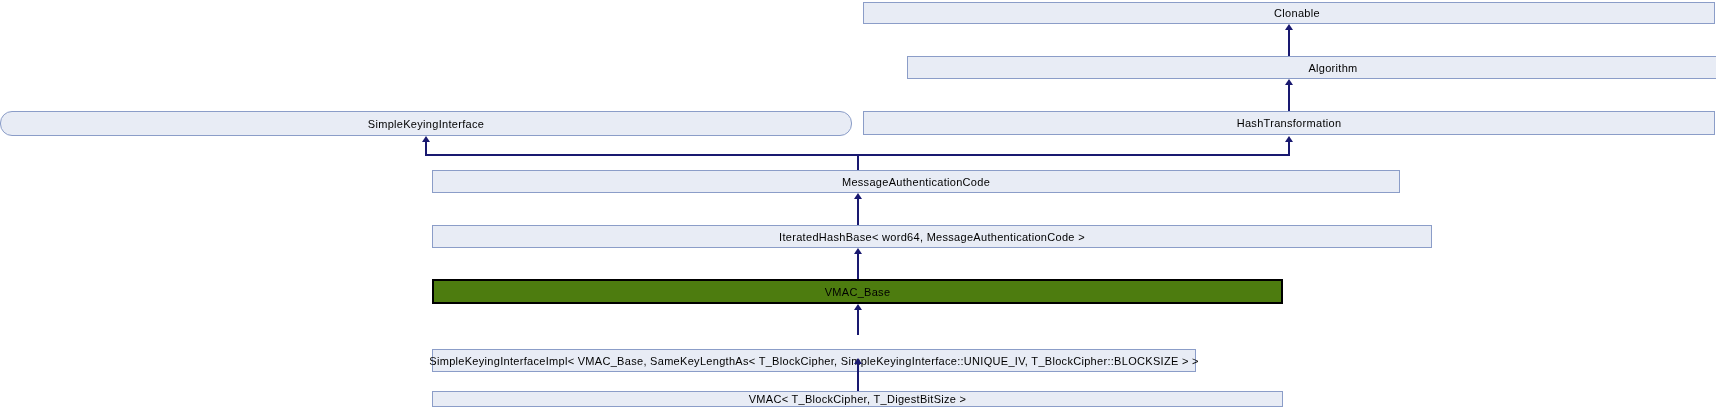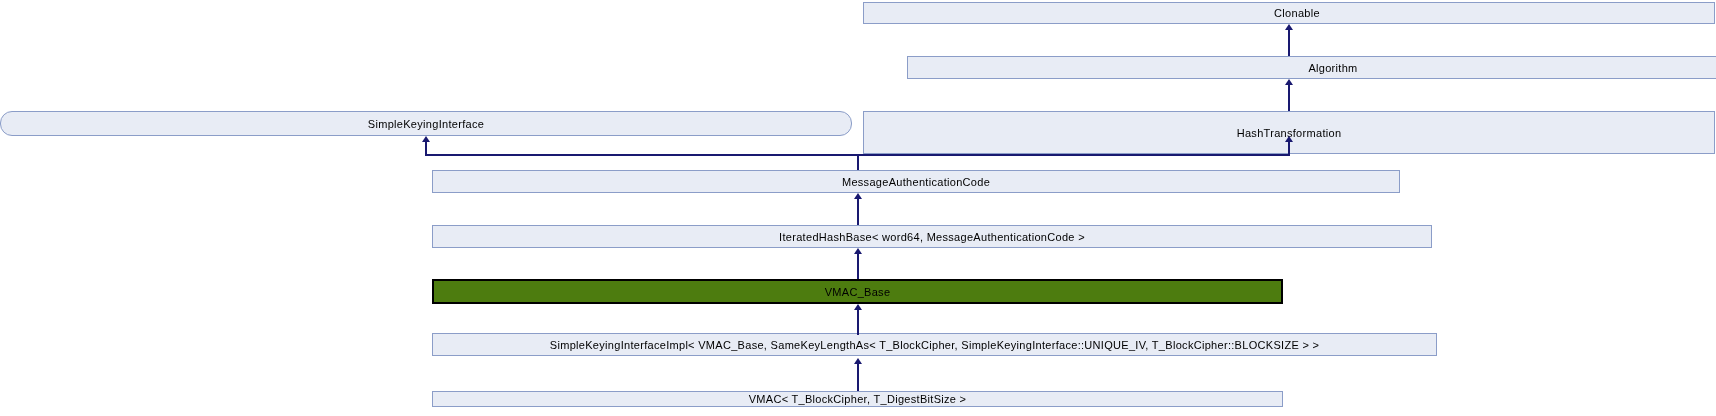--- a/index.html
+++ b/index.html
@@ -53,29 +53,29 @@
 <body>
 
 <div class="diagram">
 
   <div class="node" style="left:863px; top:2px;   width:852px; height:22px;padding-left:16px;">Clonable</div>
 
   <div class="node" style="left:863px; top:56px;  width:852px; height:23px;margin-left:44px;">Algorithm</div>
 
   <div class="node" style="left:0px;   top:111px; width:852px; height:25px;border-radius:12px;">SimpleKeyingInterface</div>
 
-  <div class="node" style="left:863px; top:111px; width:852px; height:43px;text-align:right;">HashTransformation</div>
+  <div class="node" style="left:863px; top:111px; width:852px; height:24px;text-align:right;">HashTransformation</div>
 
   <div class="node" style="left:432px; top:170px; width:968px; height:23px;">MessageAuthenticationCode</div>
 
   <div class="node" style="left:432px; top:225px; width:1000px; height:23px;">IteratedHashBase&lt; word64, MessageAuthenticationCode &gt;</div>
 
   <div class="node current" style="left:432px; top:279px; width:851px; height:25px;">VMAC_Base</div>
 
-  <div class="node" style="left:432px; top:333px; width:1005px; height:23px;">SimpleKeyingInterfaceImpl&lt; VMAC_Base, SameKeyLengthAs&lt; T_BlockCipher, SimpleKeyingInterface::UNIQUE_IV, T_BlockCipher::BLOCKSIZE &gt; &gt;</div>
+  <div class="node" style="left:432px; top:349px; width:764px; height:23px;">SimpleKeyingInterfaceImpl&lt; VMAC_Base, SameKeyLengthAs&lt; T_BlockCipher, SimpleKeyingInterface::UNIQUE_IV, T_BlockCipher::BLOCKSIZE &gt; &gt;</div>
 
   <div class="node" style="left:432px; top:391px; width:851px; height:16px;">VMAC&lt; T_BlockCipher, T_DigestBitSize &gt;</div>
 
   <div class="arrowhead" style="left:1285px; top:24px;"></div>
   <div class="vline" style="left:1288px; top:30px; height:26px;"></div>
 
   <div class="arrowhead" style="left:1285px; top:79px;"></div>
   <div class="vline" style="left:1288px; top:85px; height:26px;"></div>
 
   <div class="arrowhead" style="left:422px; top:136px;"></div>

